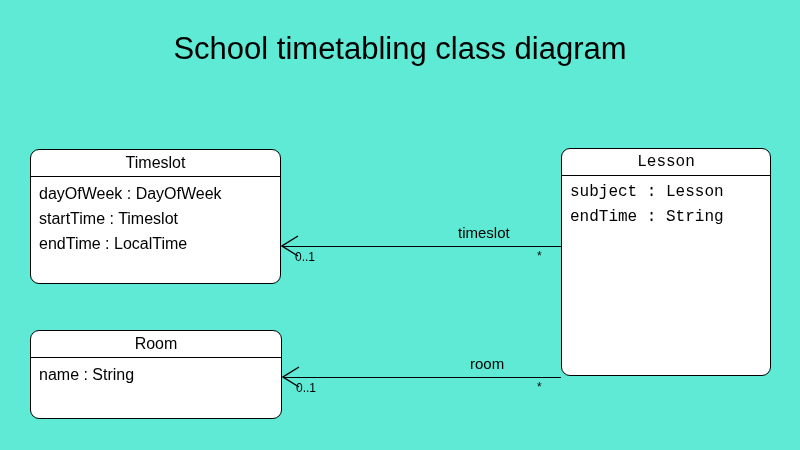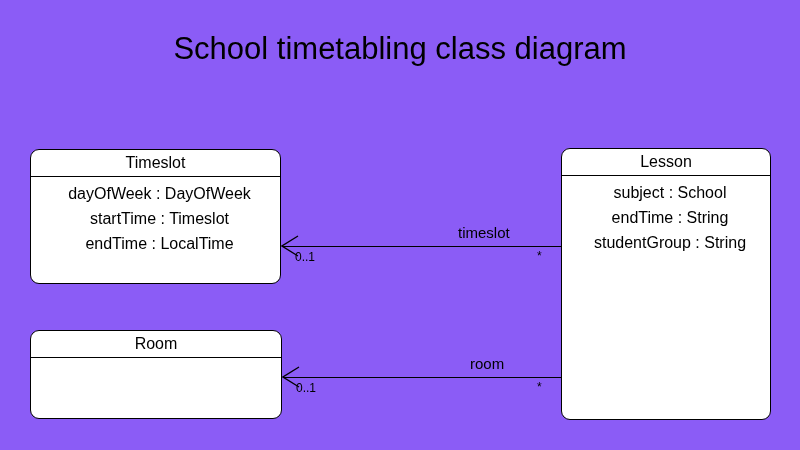--- a/index.html
+++ b/index.html
@@ -8,21 +8,21 @@
     background: #ffffff;
   }
   body {
     font-family: "Liberation Sans", sans-serif;
     color: #000000;
   }
   #canvas {
     position: relative;
     width: 800px;
     height: 450px;
-    background: #8b5cf6;
+    background: #5eead4;
     overflow: hidden;
   }
   
   #diagram-title {
     position: absolute;
     left: 0;
     top: 30px;
     width: 800px;
     text-align: center;
     font-size: 31px;
@@ -50,26 +50,26 @@
     white-space: nowrap;
   }
   .uml-attributes {
     box-sizing: border-box;
     padding: 4px 0 4px 8px;
   }
   .uml-attr {
     font-size: 16px;
     line-height: 25px;
     white-space: nowrap;
-    text-align: center;
+    text-align: left;
   }
   
   #class-timeslot { left: 30px;  top: 149px; width: 251px; height: 135px; }
   #class-room     { left: 30px;  top: 330px; width: 252px; height: 89px;  }
-  #class-lesson   { left: 561px; top: 148px; width: 210px; height: 272px; }
+  #class-lesson   { left: 561px; top: 148px; width: 210px; height: 228px; font-family: Liberation Mono, monospace; }
 
   
   .assoc-line {
     position: absolute;
     height: 0;
     border-top: 1.3px solid #000000;
   }
   .assoc-arrow {
     position: absolute;
     width: 18px;
@@ -114,28 +114,30 @@
     <div class="uml-class-name">Timeslot</div>
     <div class="uml-attributes">
       <div class="uml-attr">dayOfWeek : DayOfWeek</div>
       <div class="uml-attr">startTime : Timeslot</div>
       <div class="uml-attr">endTime : LocalTime</div>
     </div>
   </div>
 
   <div class="uml-class" id="class-room">
     <div class="uml-class-name">Room</div>
+    <div class="uml-attributes">
+      <div class="uml-attr">name : String</div>
+    </div>
   </div>
 
   <div class="uml-class" id="class-lesson">
     <div class="uml-class-name">Lesson</div>
     <div class="uml-attributes">
-      <div class="uml-attr">subject : School</div>
+      <div class="uml-attr">subject : Lesson</div>
       <div class="uml-attr">endTime : String</div>
-      <div class="uml-attr">studentGroup : String</div>
     </div>
   </div>
 
   <div class="assoc-line" id="assoc-timeslot-line"></div>
   <div class="assoc-arrow" id="assoc-timeslot-arrow">
     <svg width="18" height="22" viewBox="0 0 18 22">
       <path d="M17 1 L1 11 L17 21" fill="none" stroke="#000000" stroke-width="1.3"></path>
     </svg>
   </div>
   <div class="assoc-label" id="assoc-timeslot-label">timeslot</div>

